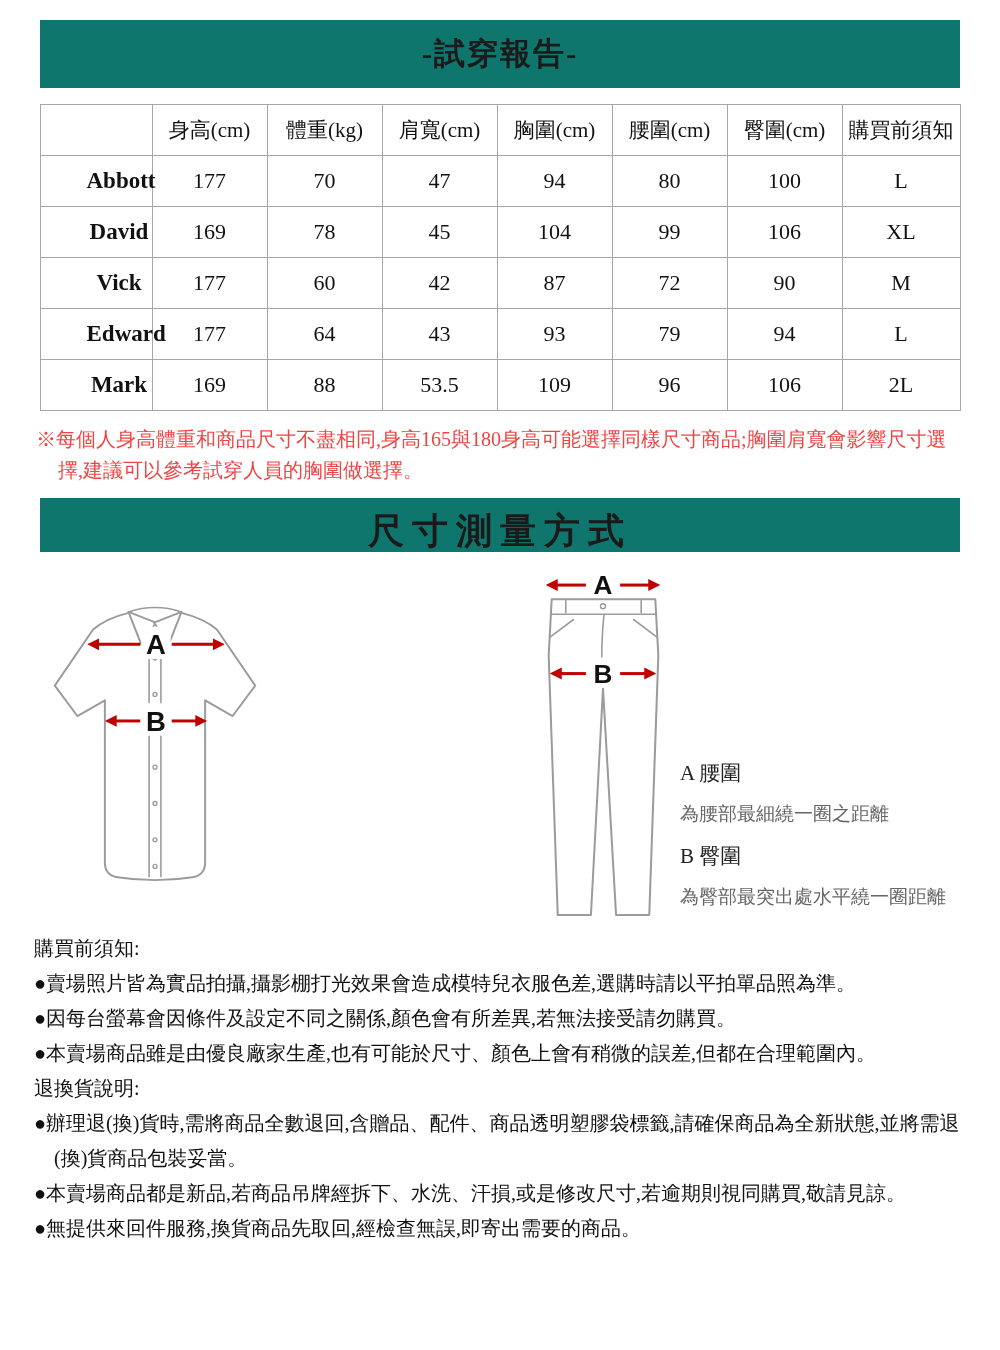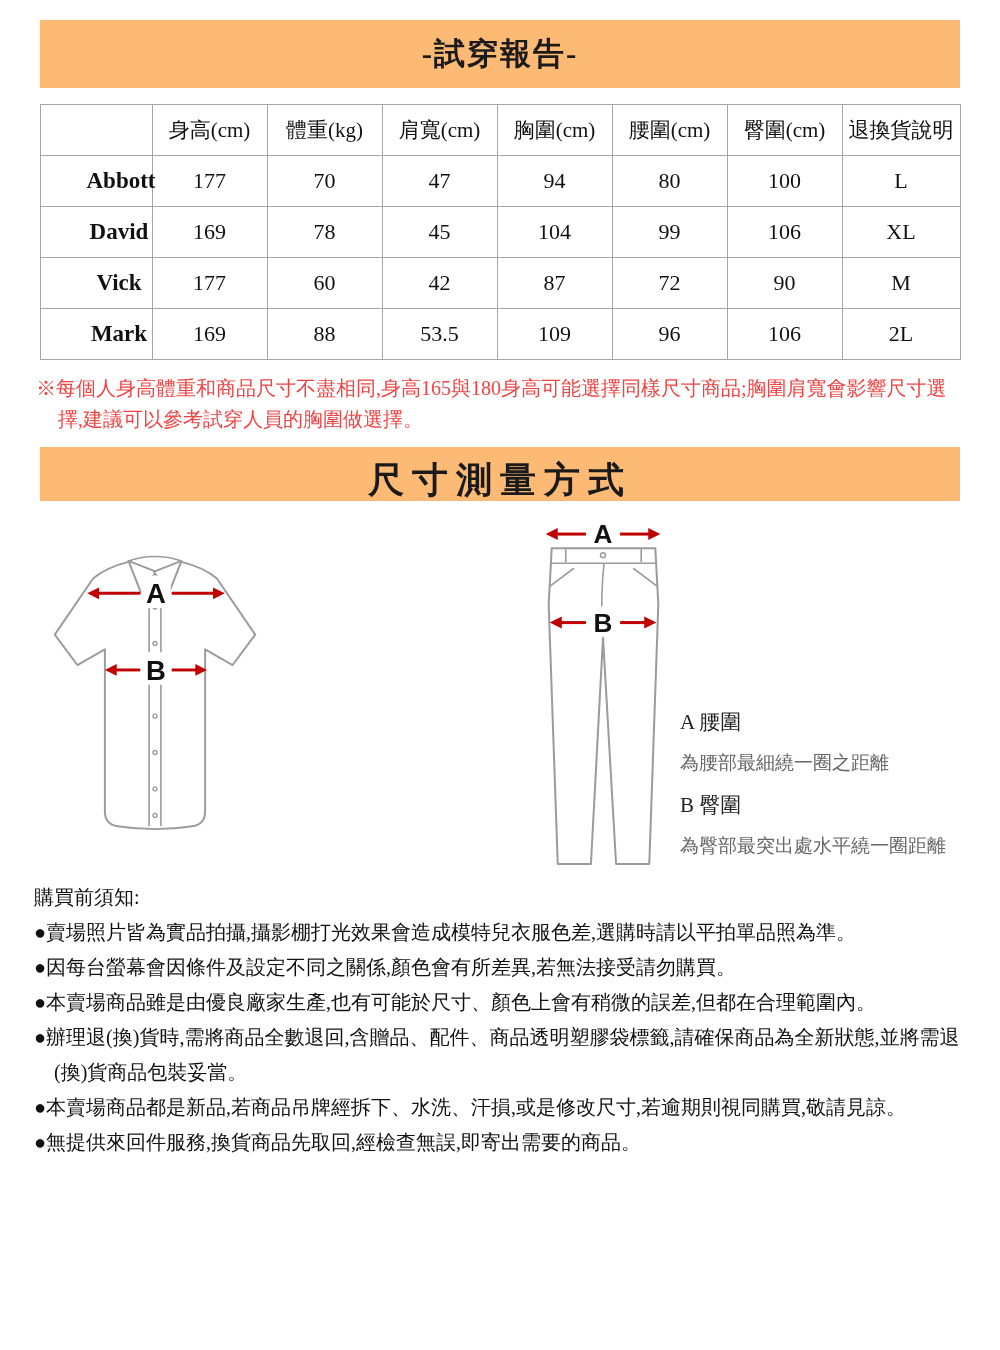--- a/index.html
+++ b/index.html
@@ -1,20 +1,20 @@
 <!DOCTYPE html>
 <html><head>
 <meta charset="utf-8">
 <style>
   * { margin:0; padding:0; box-sizing:border-box; }
   html,body { background:#ffffff; }
   body { font-family:"Liberation Serif","DejaVu Serif",serif; color:#111; }
   .page { position:relative; width:1000px; height:1350px; background:#fff; overflow:hidden; margin:0 auto; }
 
-  .bar { background:#fdba74; margin:0 40px; text-align:center; font-weight:bold; color:#1a1a1a; }
+  .bar { background:#0f766e; margin:0 40px; text-align:center; font-weight:bold; color:#1a1a1a; }
   .title-bar { margin-top:20px; height:68px; line-height:68px; font-size:31px; letter-spacing:2px; }
   .section-bar { margin-top:12px; height:54px; line-height:66px; font-size:36px; letter-spacing:8px; }
 
   table.fit { border-collapse:collapse; margin:16px auto 0 auto; width:920px; table-layout:fixed; }
   .fit th, .fit td { border:1px solid #a6a6a6; height:51px; text-align:center; vertical-align:middle;
                      font-size:22px; font-weight:normal; color:#111; }
   .fit th { font-size:21px; }
   .fit td.name { font-weight:bold; font-size:23px;padding-left:46px; }
 
   .note { margin:13px 36px 0 36px; font-size:20px; line-height:31px; color:#ef4444;
@@ -64,21 +64,21 @@
     </colgroup>
     <thead>
       <tr>
         <th></th>
         <th>身高(cm)</th>
         <th>體重(kg)</th>
         <th>肩寬(cm)</th>
         <th>胸圍(cm)</th>
         <th>腰圍(cm)</th>
         <th>臀圍(cm)</th>
-        <th>退換貨說明</th>
+        <th>購買前須知</th>
       </tr>
     </thead>
     <tbody>
       <tr>
         <td class="name">Abbott</td>
         <td>177</td>
         <td>70</td>
         <td>47</td>
         <td>94</td>
         <td>80</td>
@@ -97,20 +97,30 @@
       </tr>
       <tr>
         <td class="name">Vick</td>
         <td>177</td>
         <td>60</td>
         <td>42</td>
         <td>87</td>
         <td>72</td>
         <td>90</td>
         <td>M</td>
+      </tr>
+      <tr>
+        <td class="name">Edward</td>
+        <td>177</td>
+        <td>64</td>
+        <td>43</td>
+        <td>93</td>
+        <td>79</td>
+        <td>94</td>
+        <td>L</td>
       </tr>
       <tr>
         <td class="name">Mark</td>
         <td>169</td>
         <td>88</td>
         <td>53.5</td>
         <td>109</td>
         <td>96</td>
         <td>106</td>
         <td>2L</td>
@@ -197,18 +207,19 @@
       <div class="term">B 臀圍</div>
       <div class="desc">為臀部最突出處水平繞一圈距離</div>
     </div>
   </div>
 
   <div class="notices">
     <p class="notice-head">購買前須知:</p>
     <p class="bullet">●賣場照片皆為實品拍攝,攝影棚打光效果會造成模特兒衣服色差,選購時請以平拍單品照為準。</p>
     <p class="bullet">●因每台螢幕會因條件及設定不同之關係,顏色會有所差異,若無法接受請勿購買。</p>
     <p class="bullet">●本賣場商品雖是由優良廠家生產,也有可能於尺寸、顏色上會有稍微的誤差,但都在合理範圍內。</p>
+    <p class="notice-head">退換貨說明:</p>
     <p class="bullet">●辦理退(換)貨時,需將商品全數退回,含贈品、配件、商品透明塑膠袋標籤,請確保商品為全新狀態,並將需退(換)貨商品包裝妥當。</p>
     <p class="bullet">●本賣場商品都是新品,若商品吊牌經拆下、水洗、汗損,或是修改尺寸,若逾期則視同購買,敬請見諒。</p>
     <p class="bullet">●無提供來回件服務,換貨商品先取回,經檢查無誤,即寄出需要的商品。</p>
   </div>
 
 </div>
 
 </body></html>

